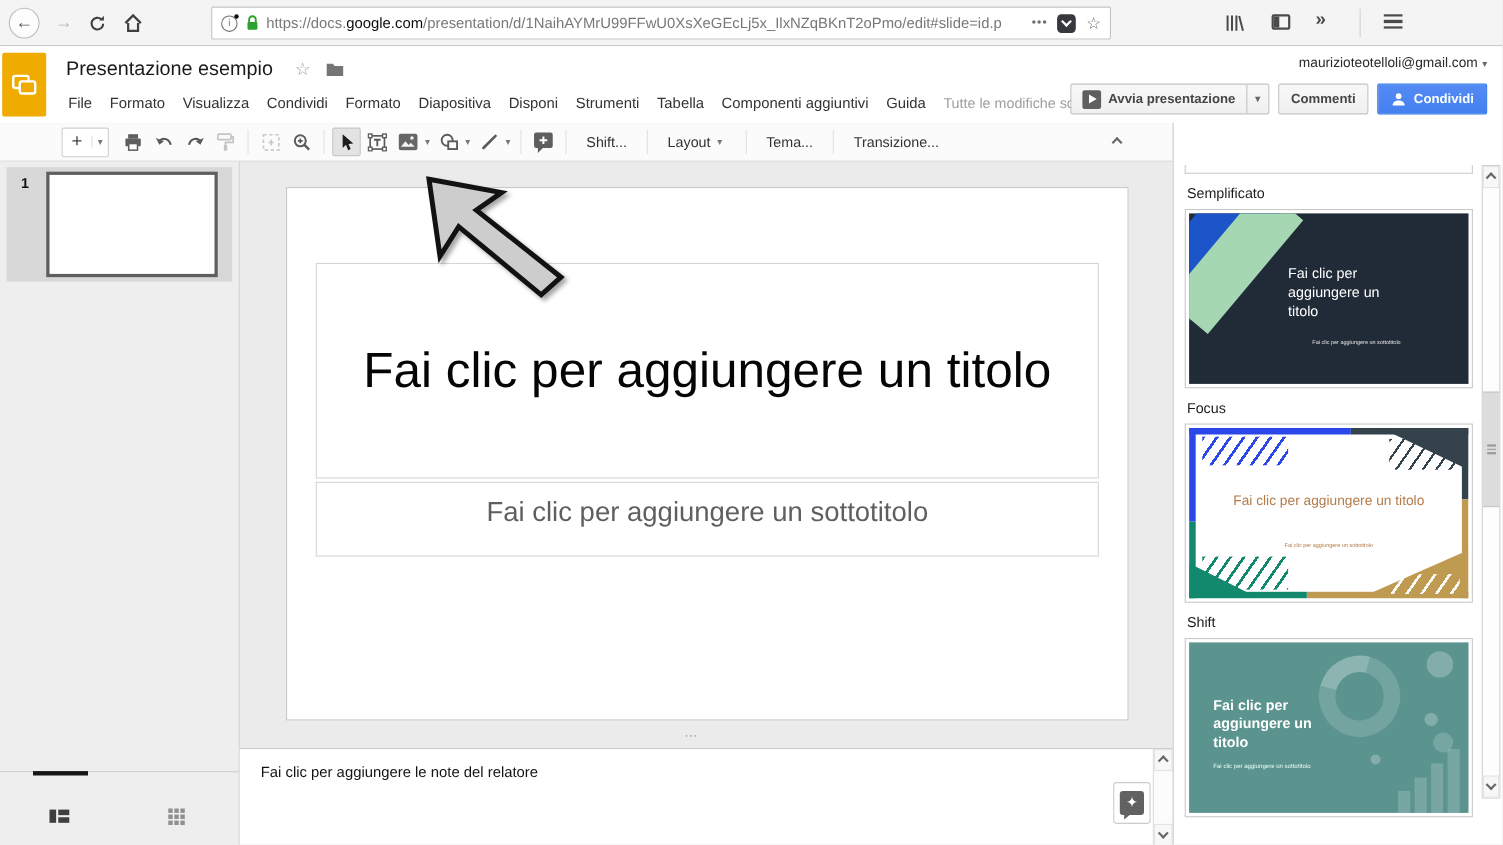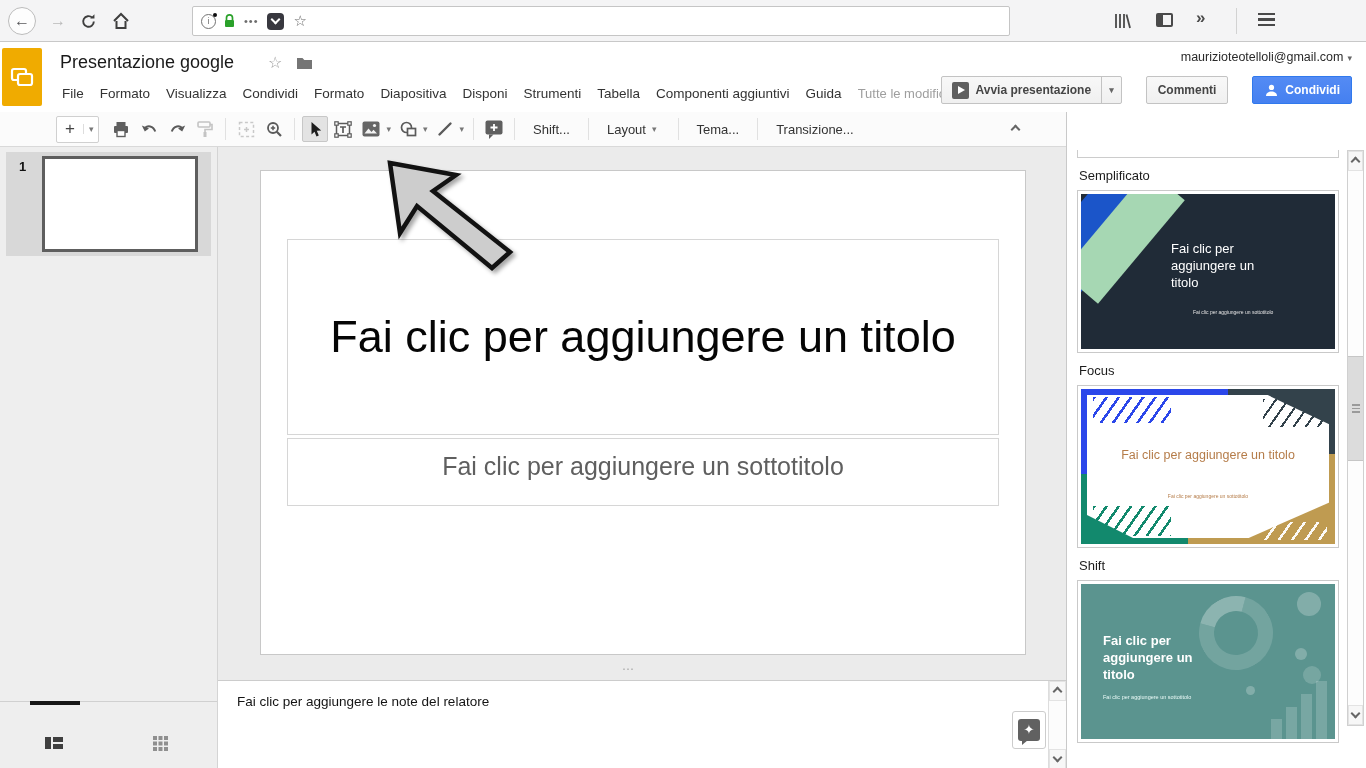--- a/index.html
+++ b/index.html
@@ -36,21 +36,21 @@
   #slides-logo { position:absolute; left:2px; top:6px; width:40px; height:58px; background:#f0ab00; border-radius:2px; display:flex; align-items:center; justify-content:center; }
   #doc-title { position:absolute; left:60px; top:10px; font-size:18px; color:#1a1a1a; }
   #star-doc { position:absolute; left:268px; top:11px; color:#9b9b9b; font-size:16px; }
   #folder-ico { position:absolute; left:296px; top:14px; }
   #account { position:absolute; right:14px; top:8px; font-size:12.5px; color:#2a2a2a; }
   #account b { font-weight:normal; }
   #account .car { color:#666; font-size:9px; margin-left:4px; }
   #menubar { position:absolute; left:54px; top:40px; display:flex; align-items:flex-start; }
   .menu-item { padding:4px 8px; font-size:13.5px; color:#333; cursor:default; }
   #autosave { padding:4px 8px; font-size:13px; color:#9e9e9e; }
-  #hdr-buttons { position:absolute; right:14px; top:34px; display:flex; gap:24px; align-items:center; }
+  #hdr-buttons { position:absolute; right:14px; top:34px; display:flex; gap:8px; align-items:center; }
   .gbtn { height:28px; display:flex; align-items:center; background:linear-gradient(#f8f8f8,#f0f0f0); border:1px solid #c3c3c3; border-radius:2px; font-size:12px; font-weight:bold; color:#454545; padding:0 11px; }
   #present-btn { padding:0; }
   #present-btn .main { display:flex; align-items:center; gap:7px; padding:0 10px; }
   #present-btn .play { width:17px; height:17px; background:#5f5f5f; border-radius:2px; display:flex; align-items:center; justify-content:center; }
   #present-btn .play i { width:0; height:0; border-left:7px solid #fff; border-top:4.5px solid transparent; border-bottom:4.5px solid transparent; margin-left:2px; }
   #present-btn .drop { border-left:1px solid #c3c3c3; padding:0 7px; height:100%; display:flex; align-items:center; color:#666; font-size:9px; }
   #share-btn { background:linear-gradient(#548bf4,#4580f0); border:1px solid #3079ed; color:#fff; gap:6px; }
 
   
   #toolbar { position:absolute; top:112px; left:0; width:1066px; height:35px; background:#fbfbfb; border-bottom:1px solid #d9d9d9; display:flex; align-items:center; padding-left:56px; }
@@ -176,20 +176,21 @@
         <path d="M2 9 9 2l7 7" fill="none" stroke="#3e3e3e" stroke-width="2"></path>
         <path d="M4.5 9v7h9V9" fill="none" stroke="#3e3e3e" stroke-width="2"></path>
       </svg>
   </div>
   <div id="urlbar">
     <span id="info-ico"><span>i</span><i></i></span>
     <svg width="13" height="16" viewBox="0 0 13 16" style="margin-left:7px;flex:0 0 auto;">
         <path d="M3.5 7V4.8a3 3 0 0 1 6 0V7" stroke="#2aa12a" stroke-width="1.7" fill="none"></path>
         <rect x="2" y="7" width="9" height="7" rx="1" fill="#2aa12a"></rect>
       </svg>
+    <span id="url-text"><span class="urlseg url-gray">https://docs.</span><span class="urlseg url-domain">google.com</span><span class="urlseg url-gray">/presentation/d/1NaihAYMrU99FFwU0XsXeGEcLj5x_IlxNZqBKnT2oPmo/edit#slide=id.p</span></span>
     <span id="page-actions">•••</span>
     <span id="pocket-ico">
         <span class="chev down" style="border-color:#fff;"></span>
       </span>
     <span id="bookmark-star">☆</span>
   </div>
   <svg id="library-ico" width="20" height="20" viewBox="0 0 20 20">
       <path d="M4 3v14M8 3v14M12 3v14" stroke="#4a4a4a" stroke-width="1.8"></path>
       <path d="M14.5 3.5 18 17" stroke="#4a4a4a" stroke-width="1.8"></path>
     </svg>
@@ -205,21 +206,21 @@
     </div>
 </div>
 
 <div id="appheader">
   <div id="slides-logo">
     <svg width="28" height="28" viewBox="0 0 28 28">
         <rect x="4" y="6" width="14" height="11" rx="2" fill="none" stroke="#fff" stroke-width="2.2"></rect>
         <rect x="10" y="11" width="14" height="11" rx="2" fill="#f0ab00" stroke="#fff" stroke-width="2.2"></rect>
       </svg>
   </div>
-  <div id="doc-title">Presentazione google</div>
+  <div id="doc-title">Presentazione esempio</div>
   <div id="star-doc">☆</div>
   <svg id="folder-ico" width="17" height="14" viewBox="0 0 17 14">
       <path d="M1 2h5.5l1.8 2H16v9H1z" fill="#757575"></path>
     </svg>
   <div id="account"><b>maurizioteotelloli@gmail.com</b><span class="car">▾</span></div>
 
   <div id="menubar">
     <span class="menu-item">File</span>
     <span class="menu-item">Formato</span>
     <span class="menu-item">Visualizza</span>

